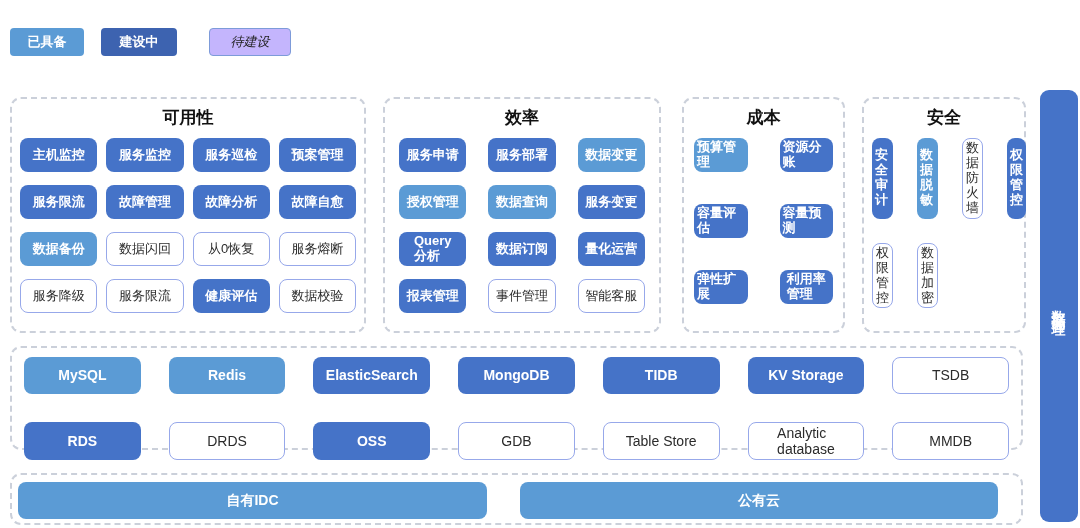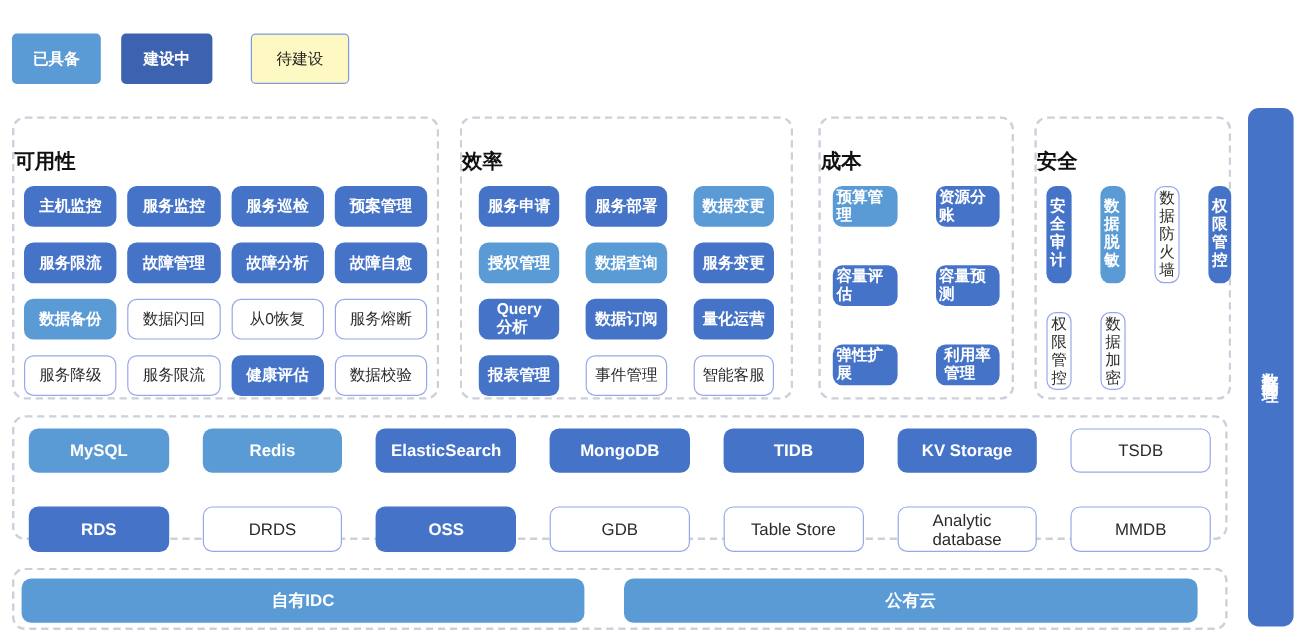--- a/index.html
+++ b/index.html
@@ -1,36 +1,36 @@
 <!DOCTYPE html>
 <html style="--ready: #5B9BD5; --building: #4573C8; --building-legend: #3D63B0; --planned-border: #97A8EA;"><head>
 <meta charset="utf-8">
 <style>
   html,body{margin:0;padding:0;background:#fff;}
   .page{position:relative;width:1080px;height:528px;overflow:hidden;background:#fff;
         font-family:"Liberation Sans","DejaVu Sans",sans-serif;}
 
   
   .legend{position:absolute;left:10px;top:28px;display:flex;align-items:center;}
-  .lchip{height:42px;border-radius:4px;display:flex;align-items:center;justify-content:center;
+  .lchip{height:28px;border-radius:4px;display:flex;align-items:center;justify-content:center;
          font-size:13px;font-weight:700;box-sizing:border-box;text-align:right;}
   .l-ready{width:74px;background:var(--ready,#5B9BD5);color:#fff;}
   .l-building{width:76px;margin-left:17px;background:var(--building-legend,#3D63B0);color:#fff;}
-  .l-planned{width:82px;margin-left:32px;background:#fef9c3;border:1.4px solid #7D9BD9;color:#222;font-weight:400;}
+  .l-planned{width:82px;margin-left:32px;background:#c4b5fd;border:1.4px solid #7D9BD9;color:#222;font-weight:400;font-style:italic;}
 
   
   .box{position:absolute;border:2px dashed #CBD0DA;border-radius:11px;box-sizing:border-box;background:#fff;}
   .sec-availability{left:10px;top:97px;width:356px;height:236px;}
   .sec-efficiency{left:383px;top:97px;width:278px;height:236px;}
   .sec-cost{left:682px;top:97px;width:163px;height:236px;}
   .sec-security{left:862px;top:97px;width:164px;height:236px;}
   .storage-box{left:10px;top:346px;width:1013px;height:104px;}
   .infra-box{left:10px;top:473px;width:1013px;height:52px;}
 
-  .sec-title{margin-top:24px;text-align:left;font-size:17px;font-weight:700;color:#111;}
+  .sec-title{margin-top:7px;text-align:center;font-size:17px;font-weight:700;color:#111;}
 
   .grid{display:grid;}
   .g-availability{grid-template-columns:repeat(4,1fr);column-gap:9px;row-gap:13px;padding:9px 8px;}
   .g-efficiency{grid-template-columns:repeat(3,1fr);column-gap:22px;row-gap:13px;padding:9px 14px;}
   .g-cost{grid-template-columns:repeat(2,1fr);column-gap:15px;row-gap:22px;padding:9px 10px;gap:32px;}
   .g-security{grid-template-columns:repeat(4,1fr);column-gap:14px;row-gap:22px;padding:9px 8px;gap:24px;}
   .g-storage{grid-template-columns:repeat(7,1fr);column-gap:46px;row-gap:11px;padding:9px 12px;gap:28px;}
 
   
   .chip{border-radius:8px;display:flex;align-items:center;justify-content:center;text-align:left;

